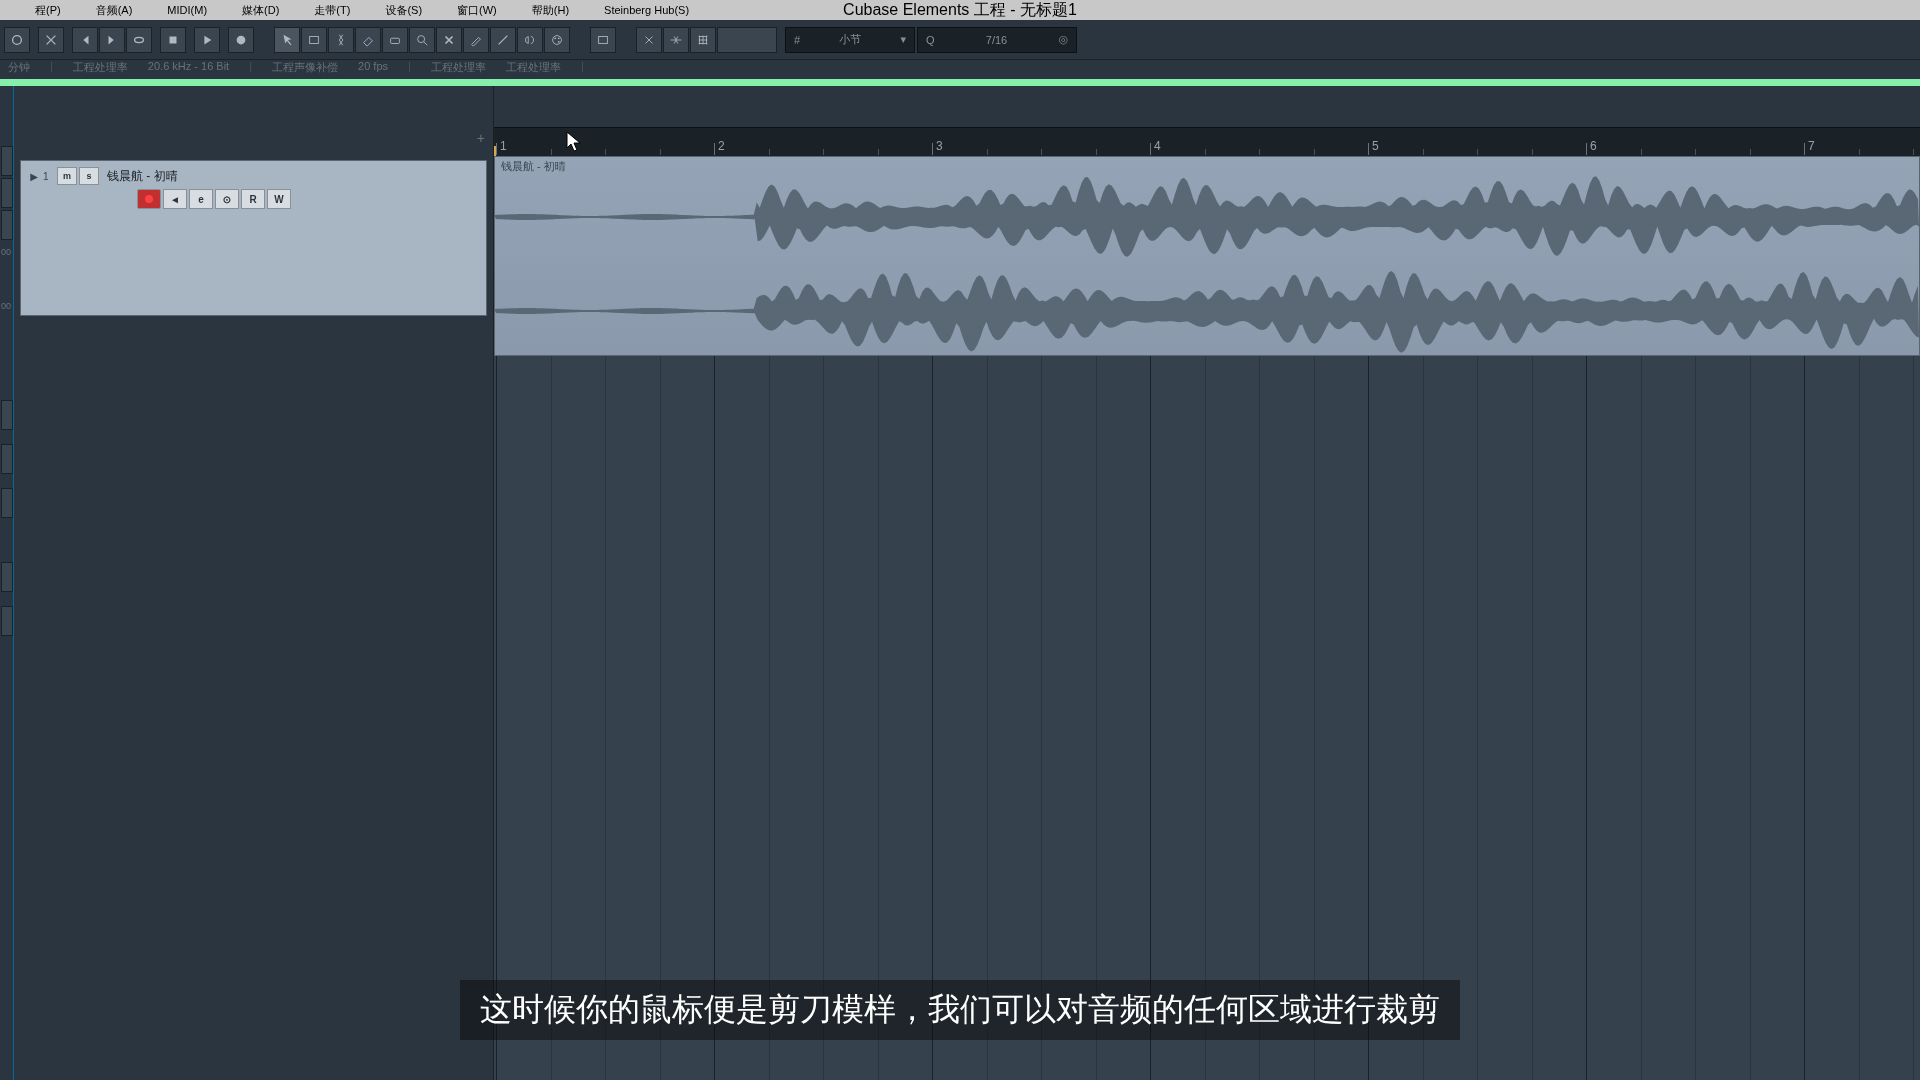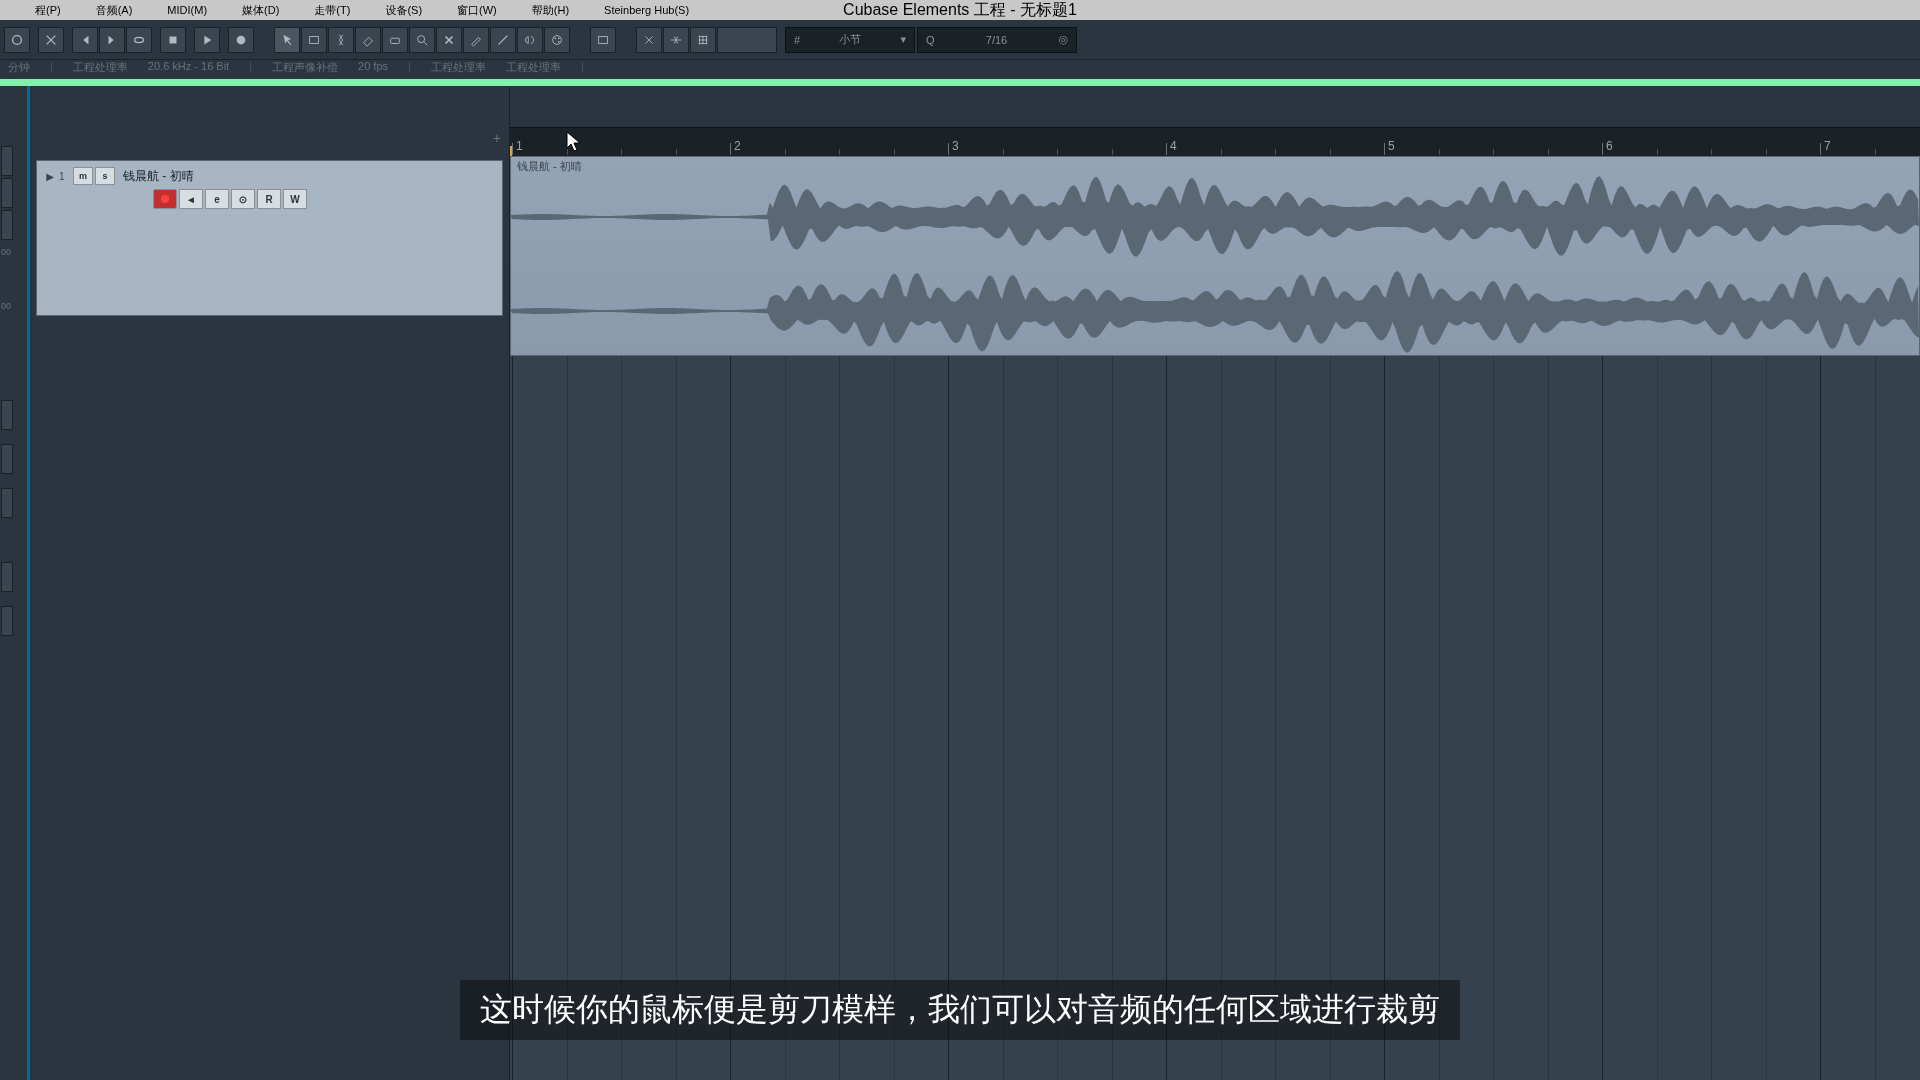--- a/index.html
+++ b/index.html
@@ -15,21 +15,21 @@
 .tb-btn.active { background: #4a5560; }
 .tb-btn svg { width: 14px; height: 14px; fill: #b0b8c0; }
 .tb-dropdown { height: 26px; background: #1a2228; border: 1px solid #0a1218; color: #8a9098; font-size: 11px; display: flex; align-items: center; padding: 0 8px; min-width: 130px; justify-content: space-between; }
 .tb-dropdown.quantize { min-width: 160px; }
 
 .statusbar { height: 26px; background: #2a3540; display: flex; align-items: flex-start; padding: 0 8px; gap: 20px; font-size: 11px; color: #6a7278; border-bottom: 7px solid #86efac; }
 .statusbar .sep { color: #4a5258; }
 
 .main { display: flex; height: calc(100% - 86px); position: relative; }
 
-.left-rail { width: 30px; background: #2a3540; border-right: 3px solid #0369a1; display: flex; flex-direction: column; gap: 2px; padding-top: 60px; }
+.left-rail { width: 14px; background: #2a3540; border-right: 1px solid #0369a1; display: flex; flex-direction: column; gap: 2px; padding-top: 60px; }
 .left-rail .rail-btn { width: 12px; height: 30px; background: #3a4550; border: 1px solid #1a2228; margin-left: 1px; }
 .left-rail .rail-num { width: 12px; height: 20px; color: #6a7278; font-size: 9px; text-align: center; line-height: 20px; }
 
 .track-panel { width: 480px; background: #2a3540; border-right: 1px solid #1a2228; position: relative; }
 .track-header-bar { height: 70px; background: #2a3540; }
 .track-add { position: absolute; top: 44px; right: 8px; color: #6a7278; font-size: 14px; cursor: pointer; }
 .track-row { background: #a8b5c2; margin: 4px 6px; border: 1px solid #5a6570; padding: 6px; }
 .track-row-head { display: flex; align-items: center; gap: 2px; margin-bottom: 4px; }
 .track-expand { width: 14px; height: 14px; color: #3a4550; font-size: 10px; display: flex; align-items: center; justify-content: center; }
 .track-num { color: #3a4550; font-size: 10px; width: 12px; }

